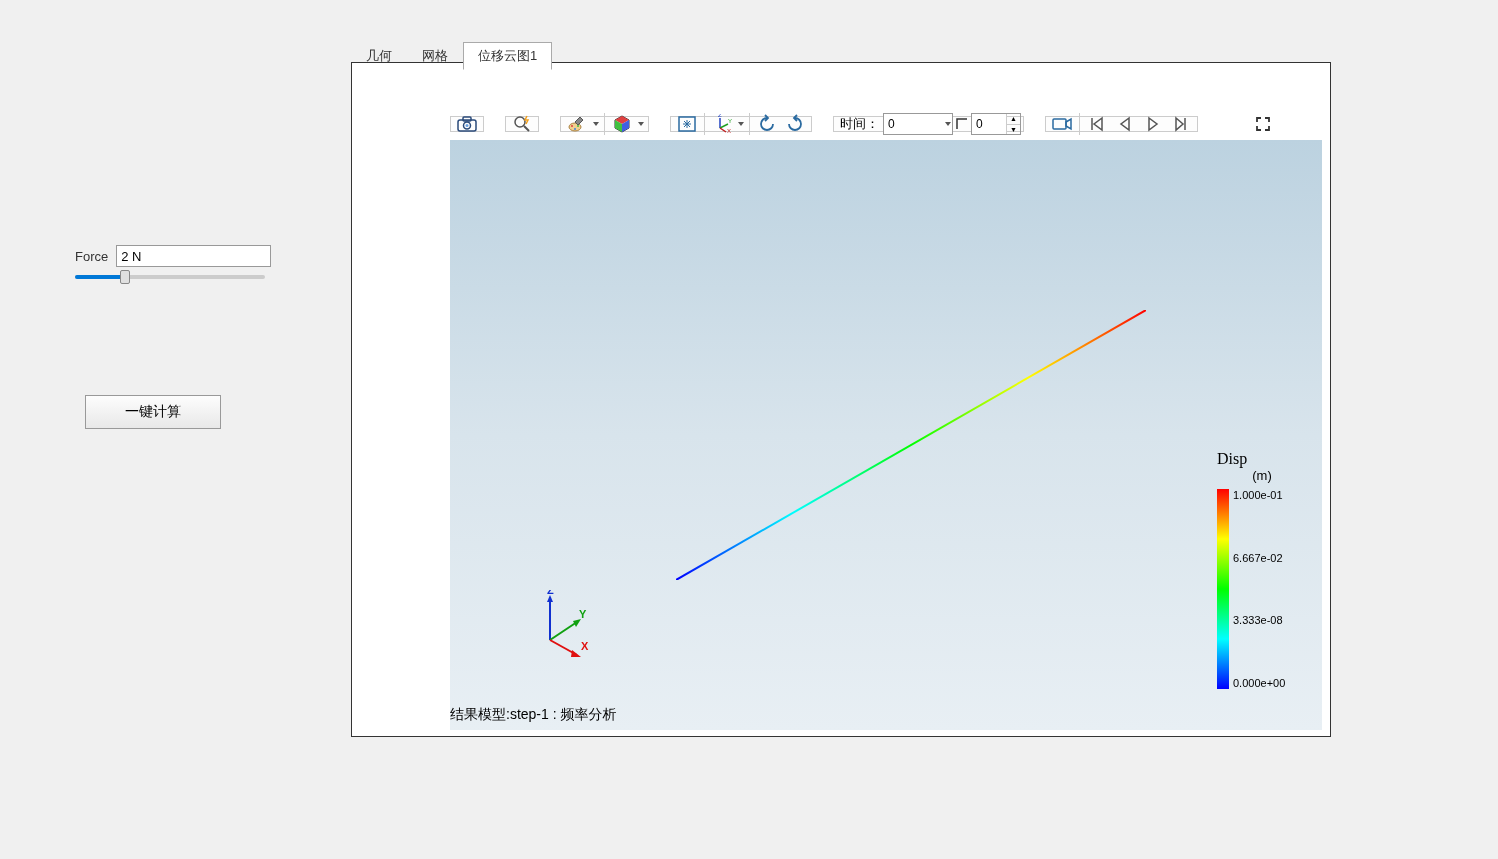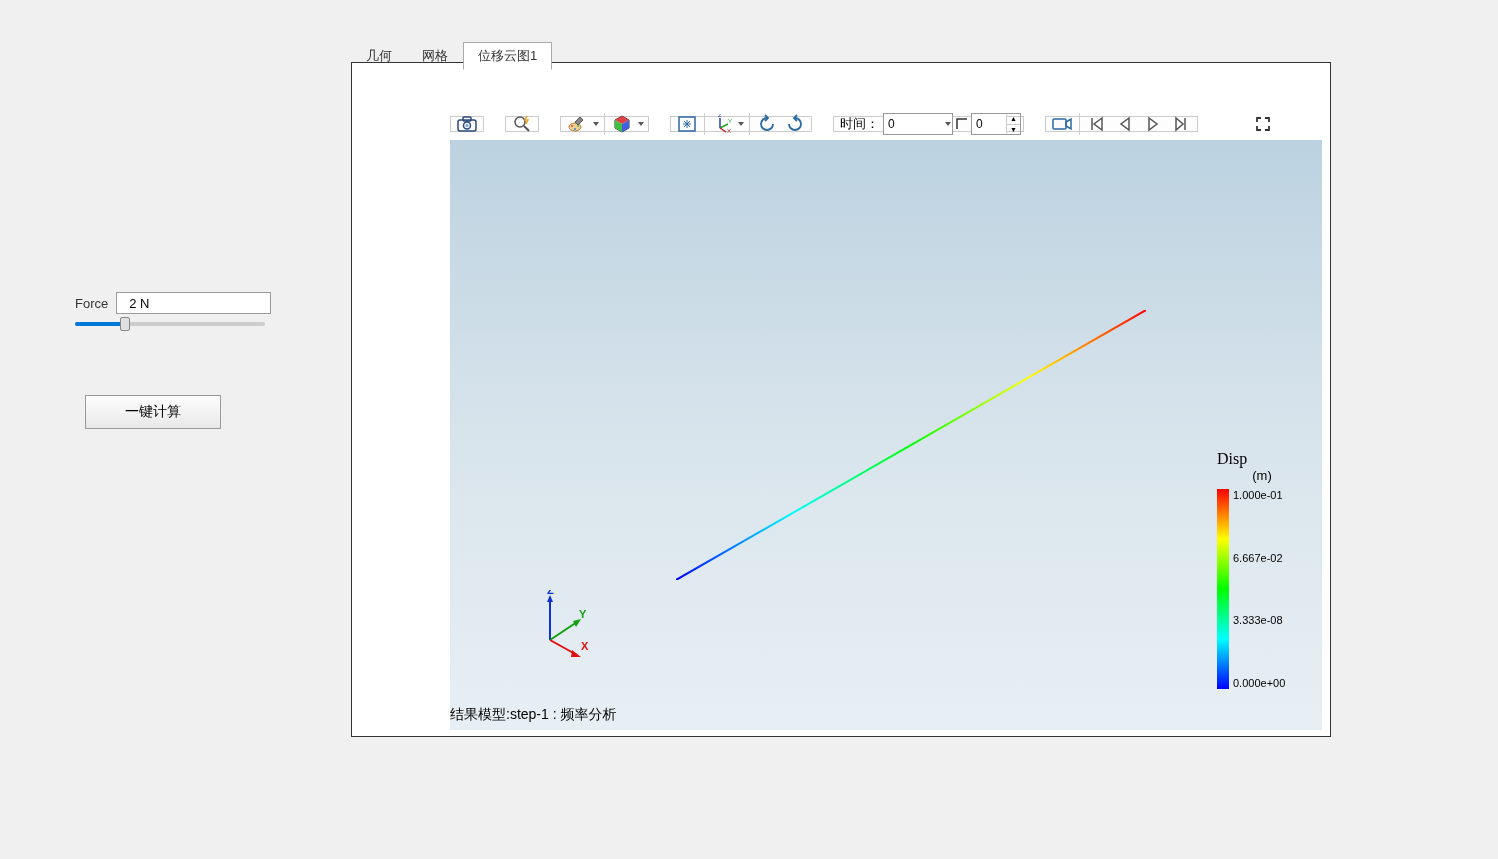--- a/index.html
+++ b/index.html
@@ -1,21 +1,21 @@
 <!DOCTYPE html>
 <html><head>
   <meta charset="utf-8">
   <style>
     * { box-sizing: border-box; margin: 0; padding: 0; font-family: "Microsoft YaHei", Arial, sans-serif; }
     body { background: #f0f0f0; width: 1498px; height: 859px; position: relative; overflow: hidden; }
     
     .sidebar { position: absolute; left: 75px; top: 245px; width: 200px; }
-    .force-row { display: flex; align-items: center; gap: 8px; margin-bottom: 8px; margin-top: 47px; }
+    .force-row { display: flex; align-items: center; gap: 8px; margin-bottom: 8px; }
     .force-label { font-size: 13px; color: #333; }
-    .force-input { width: 155px; height: 22px; border: 1px solid #999; padding: 2px 12px; font-size: 13px; background: #fff; }
+    .force-input { width: 155px; height: 22px; border: 1px solid #999; padding: 2px 4px; font-size: 13px; background: #fff; }
     .slider-track { width: 190px; height: 4px; background: #ccc; position: relative; border-radius: 2px; }
     .slider-fill { position: absolute; left: 0; top: 0; height: 4px; background: #0078d7; border-radius: 2px; width: 50px; }
     .slider-thumb { position: absolute; top: -5px; width: 10px; height: 14px; background: #e0e0e0; border: 1px solid #888; border-radius: 2px; left: 45px; cursor: pointer; }
     
     .calc-button { position: absolute; left: 85px; top: 395px; width: 136px; height: 34px; 
       background: linear-gradient(#fdfdfd, #e8e8e8); border: 1px solid #999; font-size: 14px; cursor: pointer; }
     
     .tab-area { position: absolute; left: 351px; top: 42px; display: flex; text-align: center; }
     .tab { padding: 4px 14px; font-size: 13px; color: #333; cursor: pointer; border: 1px solid transparent; border-bottom: none; }
     .tab.active { background: #fff; border: 1px solid #aaa; border-bottom: 1px solid #fff; position: relative; z-index: 2; }

